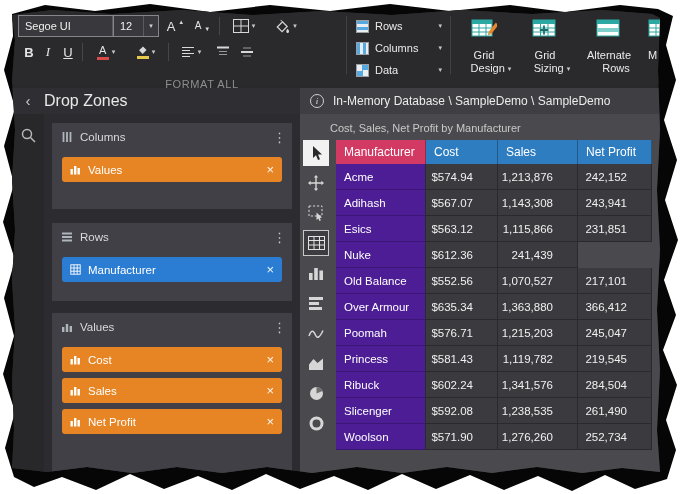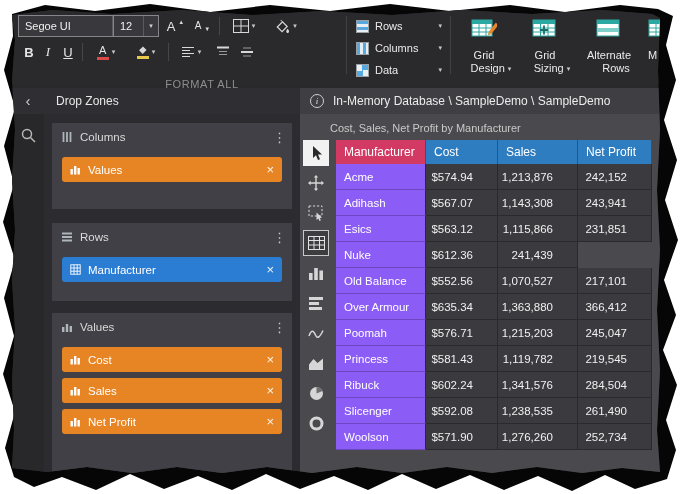--- a/index.html
+++ b/index.html
@@ -36,21 +36,21 @@
   .mini.cols{background:repeating-linear-gradient(90deg,#56a8de 0 3px,#e8eef2 3px 6px);}
   .mini.data{background:conic-gradient(#56a8de 25%,#e8eef2 0 50%,#56a8de 0 75%,#e8eef2 0);}
   .bigbtn{position:absolute;top:3px;height:68px;display:flex;flex-direction:column;align-items:center;color:#eaeaea;font-size:11px;}
   .bigbtn .ic{margin-top:3px;height:26px;display:flex;align-items:center;}
   .bigbtn .l1{margin-top:7px;line-height:13px;}
   .bigbtn .l2{line-height:13px;display:flex;align-items:center;gap:3px;padding-left:14px;}
   .bigbtn.more{align-items:flex-start;padding-left:6px;}
   
   .hdr-left{position:absolute;left:0;top:78px;width:288px;height:26px;background:#2f2f33;display:flex;align-items:center;}
   .chev{width:32px;text-align:center;color:#cccccc;font-size:15px;line-height:26px;}
-  .hdr-left .t{margin-left:12px;color:#e8e8e8;font-size:12px;}
+  .hdr-left .t{color:#e8e8e8;font-size:16px;}
   .hdr-main{position:absolute;left:288px;top:78px;width:360px;height:26px;background:#3e3e43;display:flex;align-items:center;gap:9px;padding-left:10px;}
   .info{width:14px;height:14px;flex:none;border:1px solid #cfcfcf;border-radius:50%;font-size:9px;font-style:italic;font-family:"Liberation Serif",serif;display:flex;align-items:center;justify-content:center;color:#e0e0e0;}
   .crumb{font-size:12px;color:#ececec;white-space:nowrap;}
   
   .left-strip{position:absolute;left:0;top:104px;width:32px;height:362px;background:#28282b;}
   .search{display:block;margin:13px auto 0;width:16px;height:16px;}
   .zones{position:absolute;left:32px;top:104px;width:256px;height:362px;background:#2c2c30;}
   .panel{position:absolute;left:8px;width:240px;background:#404046;}
   .phead{height:28px;display:flex;align-items:center;gap:7px;padding:0 9px;color:#dadada;font-size:11.5px;}
   .kebab{margin-left:auto;color:#c8c8c8;font-size:13px;width:10px;text-align:center;}
@@ -65,21 +65,21 @@
   .toolstrip{position:absolute;left:3px;top:26px;width:28px;}
   .tool{width:26px;height:26px;margin-bottom:4px;display:flex;align-items:center;justify-content:center;}
   .tool.sel{background:#f2f2f2;}
   .tool.active{border:1px solid #c8c8c8;background:#3c3c41;}
   .grid{position:absolute;left:36px;top:26px;width:316px;}
   .ghead,.trow{display:grid;grid-template-columns:90px 72px 80px 74px;}
   .hc{height:24px;line-height:24px;padding-left:8px;font-size:12px;color:#fff;border-right:1px solid rgba(0,0,0,.28);}
   .hc.pink{background:#d23a64;}
   .hc.blue{background:#2d7dc0;}
   .cell{height:26px;line-height:26px;font-size:11.5px;border-right:1px solid #2a2a2e;border-bottom:1px solid #2a2a2e;}
-  .cell.attr{background:#8b5cf6;color:#fff;padding-left:8px;border-bottom-color:rgba(0,0,0,.22);}
+  .cell.attr{background:#4c1d95;color:#fff;padding-left:8px;border-bottom-color:rgba(0,0,0,.22);}
   .cell.num{background:#3a3a3f;color:#f0f0f0;text-align:right;padding-right:24px;}
 </style>
 </head>
 <body>
 
 <div class="canvas">
   <div class="torn"></div>
 
   <div class="ui">
 

